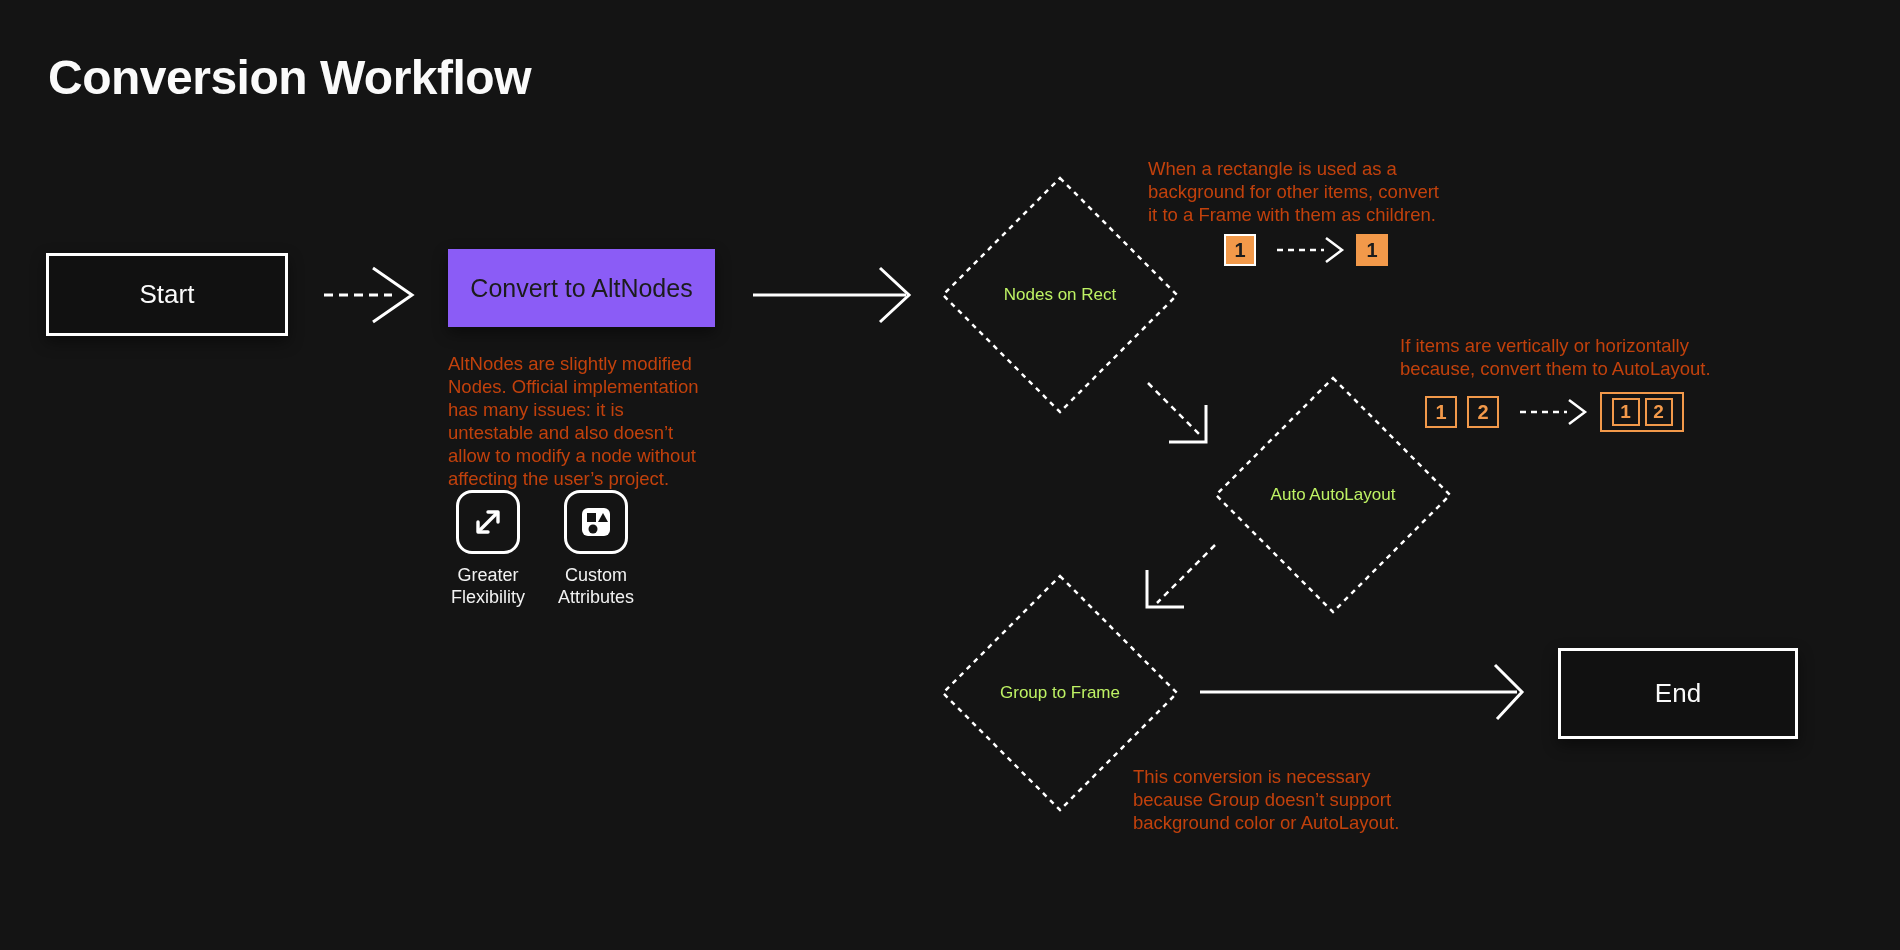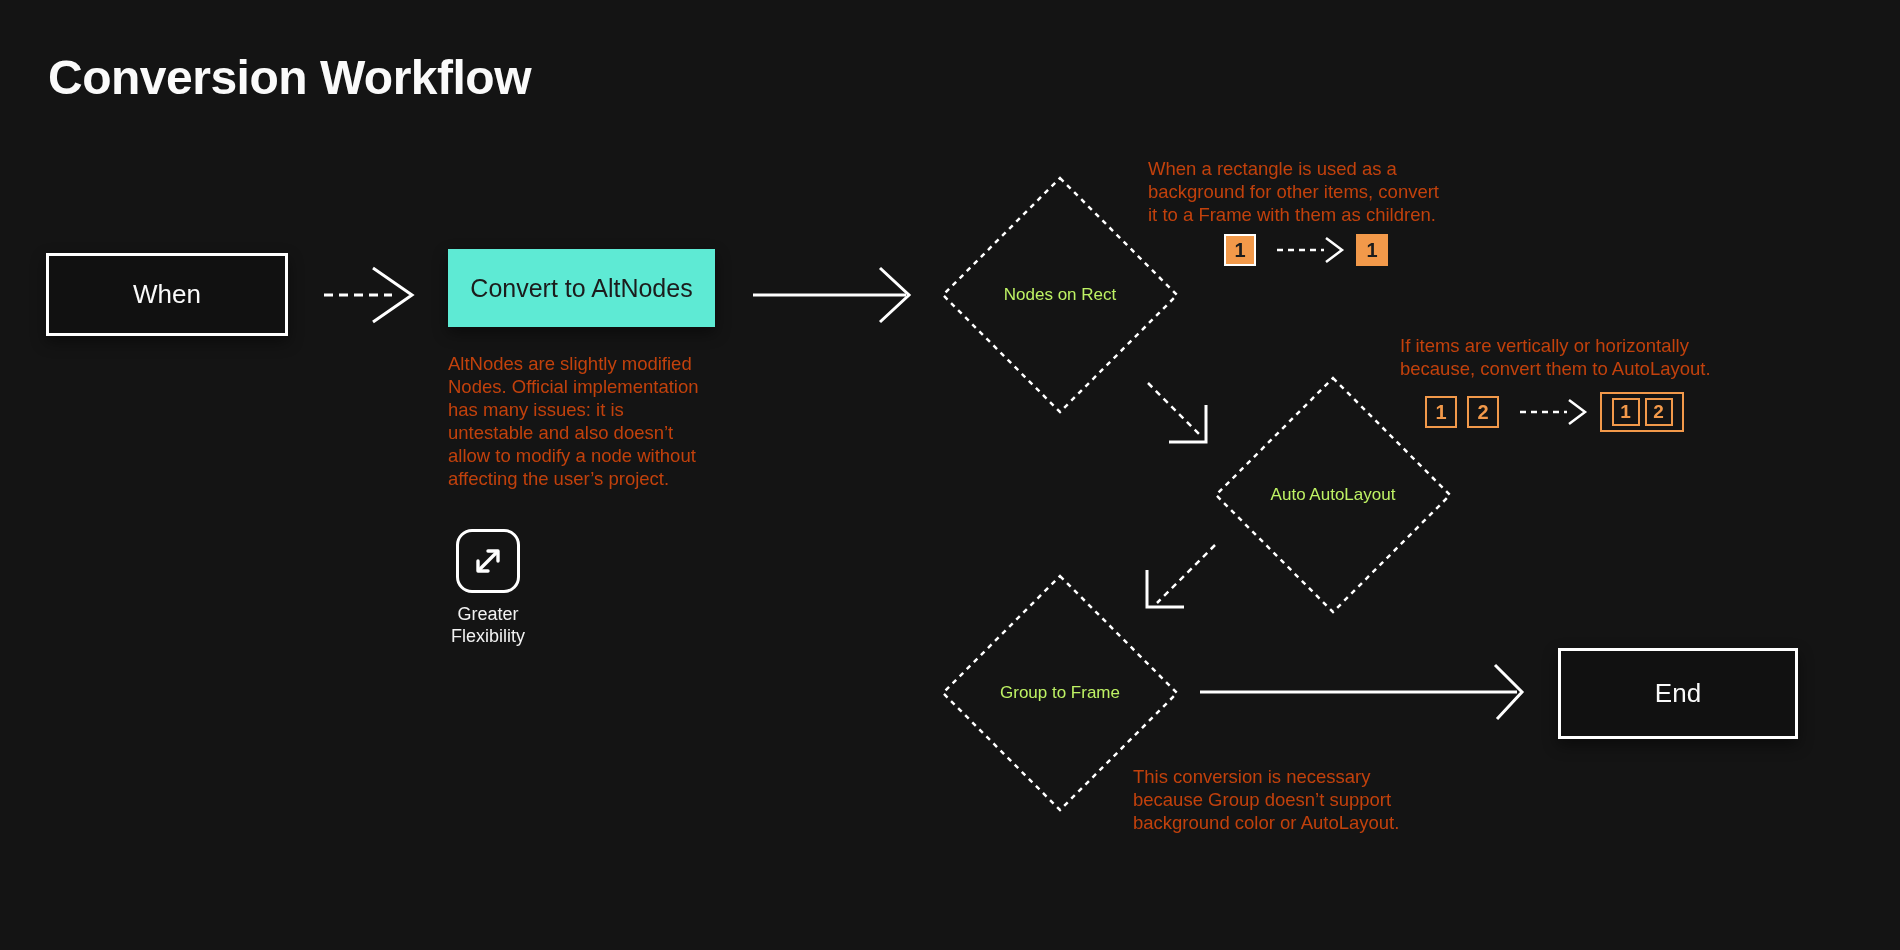--- a/index.html
+++ b/index.html
@@ -11,21 +11,21 @@
   .abs{position:absolute;}
   .title{
     font-size:48px;font-weight:800;letter-spacing:-0.5px;color:#fafafa;
   }
   .rect-node{
     box-sizing:border-box;border:3px solid #ffffff;background:rgba(0,0,0,0.12);
     display:flex;align-items:center;justify-content:center;
     font-size:26px;color:#fafafa;box-shadow:0 6px 14px rgba(0,0,0,0.45);
   }
   .orange-node{
-    box-sizing:border-box;background:#5eead4;color:#1c1c1c;
+    box-sizing:border-box;background:#8b5cf6;color:#1c1c1c;
     display:flex;align-items:center;justify-content:center;
     font-size:25px;font-weight:500;box-shadow:0 6px 14px rgba(0,0,0,0.45);
   }
   .note{
     font-size:18.5px;line-height:23px;color:#c2410c;white-space:pre-line;
   }
   .diamond-wrap{width:240px;height:240px;}
   .diamond-wrap svg{position:absolute;left:0;top:0;}
   .diamond-label{
     position:absolute;left:0;top:0;width:100%;height:100%;
@@ -56,54 +56,66 @@
   }
   .mini-group .mini-box{width:28px;height:28px;font-size:19px;}
   svg{display:block;}
 </style>
 </head>
 <body>
 
 <div class="abs title" style="left:48px;top:50px;">Conversion Workflow</div>
 
 <div class="abs rect-node" style="left:46px;top:253px;width:242px;height:83px;">
-  <span>When</span>
+  <span>Start</span>
 </div>
 
 <svg class="abs" style="left:318px;top:262px;" width="104" height="66" viewBox="0 0 104 66">
   <line x1="6" y1="33" x2="74" y2="33" stroke="#fff" stroke-width="3" stroke-dasharray="9 6"></line>
   <polyline points="55,6 94,33 55,60" fill="none" stroke="#fff" stroke-width="3"></polyline>
 </svg>
 
 <div class="abs orange-node" style="left:448px;top:249px;width:267px;height:78px;">
   <span>Convert to AltNodes</span>
 </div>
 
 <div class="abs note" style="left:448px;top:352px;width:300px;">AltNodes are slightly modified
 Nodes. Official implementation
 has many issues: it is
 untestable and also doesn’t
 allow to modify a node without
 affecting the user’s project.</div>
 
-<div class="abs feature-row" style="left:443px;top:529px;">
+<div class="abs feature-row" style="left:443px;top:490px;">
 
   <div class="feature">
     <div class="feature-iconbox">
       <svg width="36" height="36" viewBox="0 0 36 36">
         <line x1="9" y1="27" x2="27" y2="9" stroke="#fff" stroke-width="3.4" stroke-linecap="round"></line>
         <polyline points="18,8 28,8 28,18" fill="none" stroke="#fff" stroke-width="3.4" stroke-linecap="round" stroke-linejoin="round"></polyline>
         <polyline points="8,18 8,28 18,28" fill="none" stroke="#fff" stroke-width="3.4" stroke-linecap="round" stroke-linejoin="round"></polyline>
       </svg>
     </div>
     <div class="feature-label">Greater
 Flexibility</div>
   </div>
 
 
+  <div class="feature">
+    <div class="feature-iconbox">
+      <svg width="36" height="36" viewBox="0 0 36 36">
+        <rect x="4" y="4" width="28" height="28" rx="6" fill="#fff"></rect>
+        <rect x="9" y="9" width="9" height="9" fill="#141414"></rect>
+        <polygon points="25,9 30,18 20,18" fill="#141414"></polygon>
+        <circle cx="15" cy="25" r="4.5" fill="#141414"></circle>
+      </svg>
+    </div>
+    <div class="feature-label">Custom
+Attributes</div>
+  </div>
 
 </div>
 
 <svg class="abs" style="left:748px;top:262px;" width="168" height="66" viewBox="0 0 168 66">
   <line x1="5" y1="33" x2="158" y2="33" stroke="#fff" stroke-width="3"></line>
   <polyline points="132,6 161,33 132,60" fill="none" stroke="#fff" stroke-width="3"></polyline>
 </svg>
 
 <div class="abs diamond-wrap" style="left:940px;top:175px;">
   <svg width="240" height="240" viewBox="0 0 240 240">

